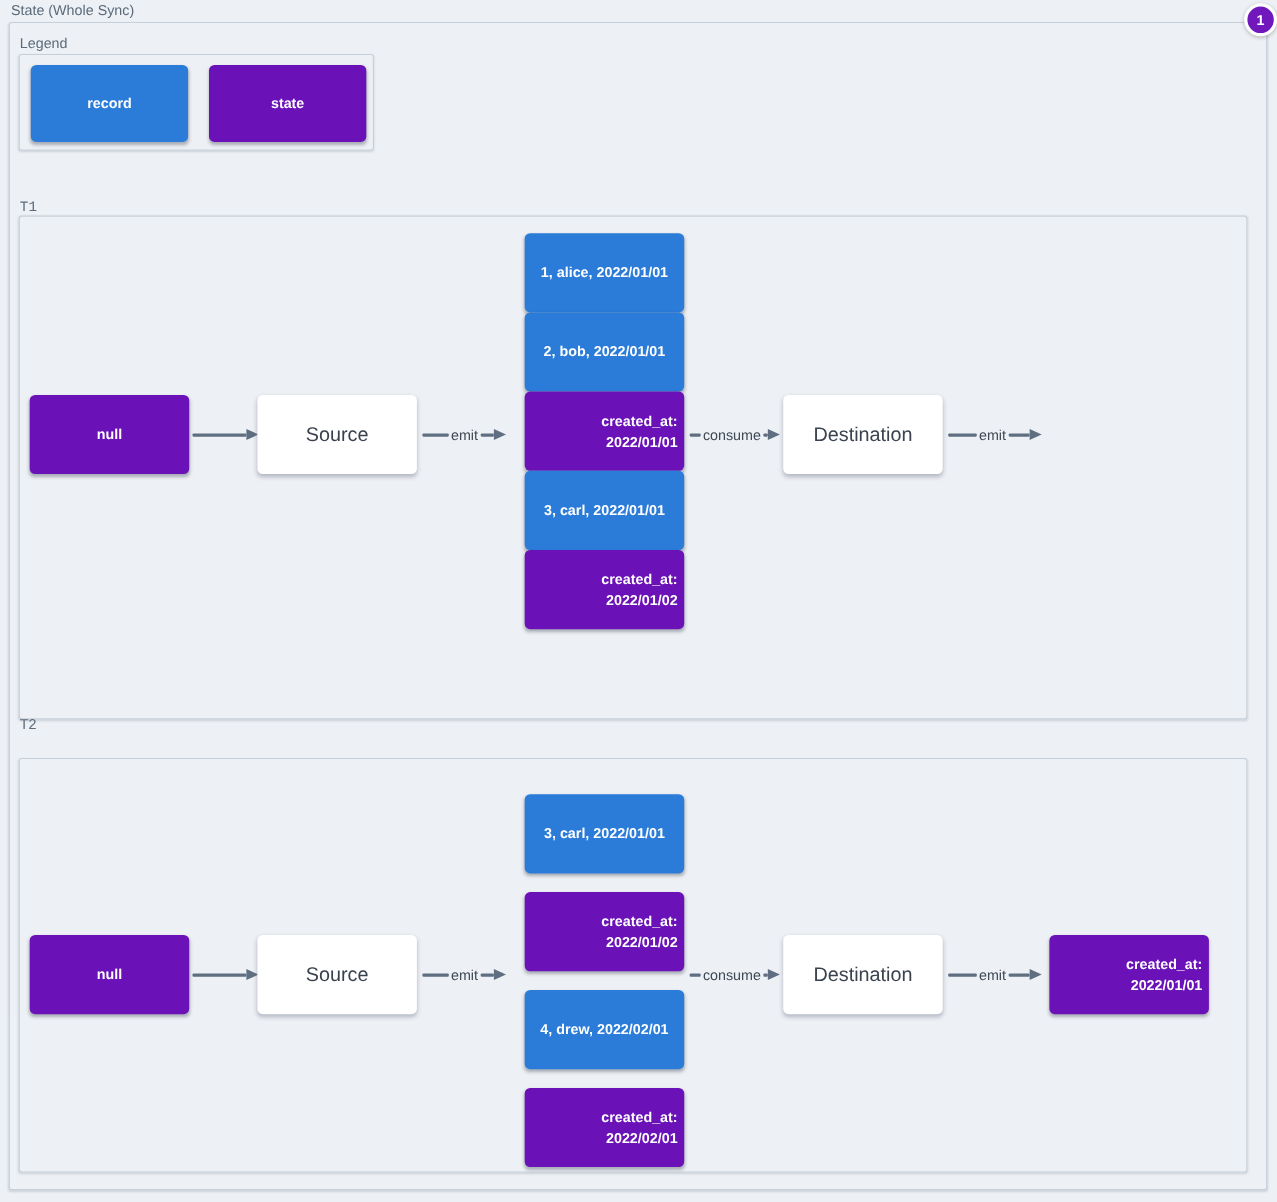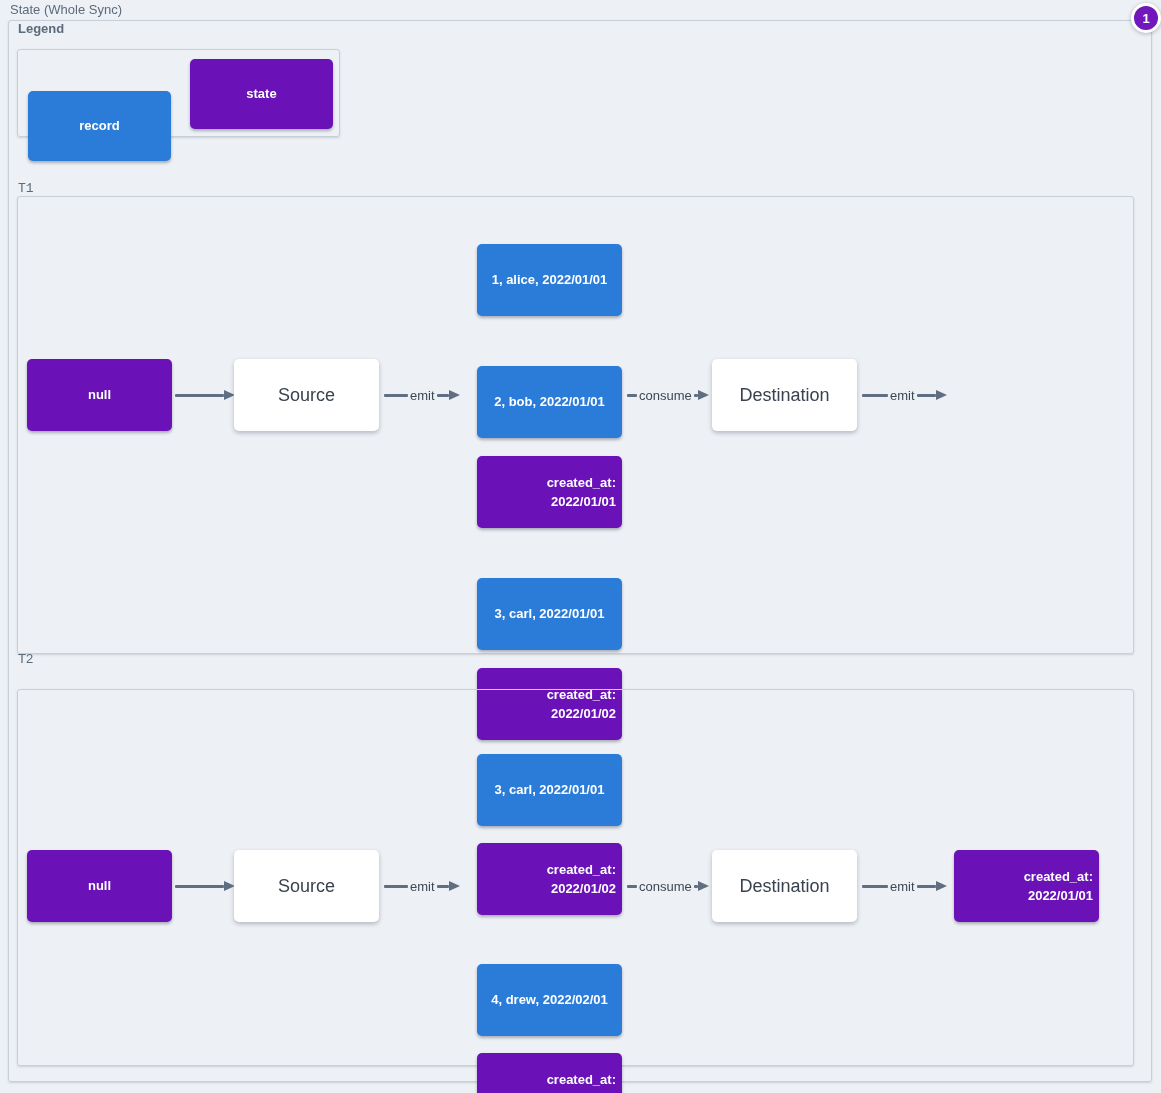--- a/index.html
+++ b/index.html
@@ -7,31 +7,31 @@
   .canvas { position:relative; width:1161px; height:1093px; background:#edf0f4; overflow:hidden; }
 
   
   .container { position:absolute; border:1px solid #c7cfd9; border-radius:3px;
                box-shadow:0 1px 2px rgba(160,170,185,.45); box-sizing:border-box; }
   .grp-label { position:absolute; font-size:13px; color:#5b6b7c; white-space:nowrap; }
 
   
   .node { box-sizing:border-box; display:flex; align-items:center; justify-content:center;
           text-align:center; border-radius:5px; font-size:13px; line-height:1.5; }
-  .node.record { background:#2b7cd9; color:#ffffff; font-weight:bold; box-shadow:0 2px 3px rgba(40,50,70,.35);margin-top:32px; }
+  .node.record { background:#2b7cd9; color:#ffffff; font-weight:bold; box-shadow:0 2px 3px rgba(40,50,70,.35); }
   .node.state  { background:#6a11b7; color:#ffffff; font-weight:bold; box-shadow:0 2px 3px rgba(40,50,70,.35);text-align:right; }
   .node.plain  { background:#ffffff; color:#39424e; font-size:18px; box-shadow:0 2px 4px rgba(90,100,120,.4); }
 
   .flow-node { position:absolute; width:145px; height:72px; padding:0 6px; }
   .stack { position:absolute; width:145px; display:flex; flex-direction:column; }
   .stack .node { width:145px; height:72px; padding:0 6px; flex:none; }
 
   .t1 .flow-node { top:162px; }
   .t2 .flow-node { top:160px; }
-  .t1 .stack { top:15px; gap:18px; }
+  .t1 .stack { top:15px; }
   .t2 .stack { top:32px; gap:17px; }
   .t1 .edge { top:192px; }
   .t2 .edge { top:190px; }
 
   
   .edge { position:absolute; height:12px; display:flex; align-items:center; flex-wrap:nowrap; }
   .eline { height:3px; background:#5f6e80; border-radius:1px; flex:none; }
   .grow { flex:1 1 auto; }
   .w24 { width:24px; } .w26 { width:26px; } .w10 { width:10px; }
   .ehead { width:0; height:0; border-left:11px solid #5f6e80;
@@ -48,21 +48,21 @@
 </style>
 </head>
 <body>
 
 <div class="canvas">
 
   <div class="page-label">State (Whole Sync)</div>
 
   <div class="container" style="left:8px; top:20px; width:1144px; height:1062px;">
 
-    <div class="grp-label" style="left:9px; top:0;font-weight:bold;">Legend</div>
+    <div class="grp-label" style="left:9px; top:11px;">Legend</div>
     <div class="container" style="left:8px; top:28px; width:323px; height:88px;">
       <div class="node record" style="position:absolute; left:10px; top:9px; width:143px; height:70px;">record</div>
       <div class="node state" style="position:absolute; left:172px; top:9px; width:143px; height:70px;">state</div>
     </div>
 
     <div class="grp-label" style="left:9px; top:160px;font-family:Liberation Mono, monospace;">T1</div>
     <div class="container t1" style="left:8px; top:175px; width:1117px; height:458px;">
       <div class="node state flow-node" style="left:9px;">null</div>
       <div class="edge" style="left:157px; width:60px;">
         <span class="eline grow"></span>

